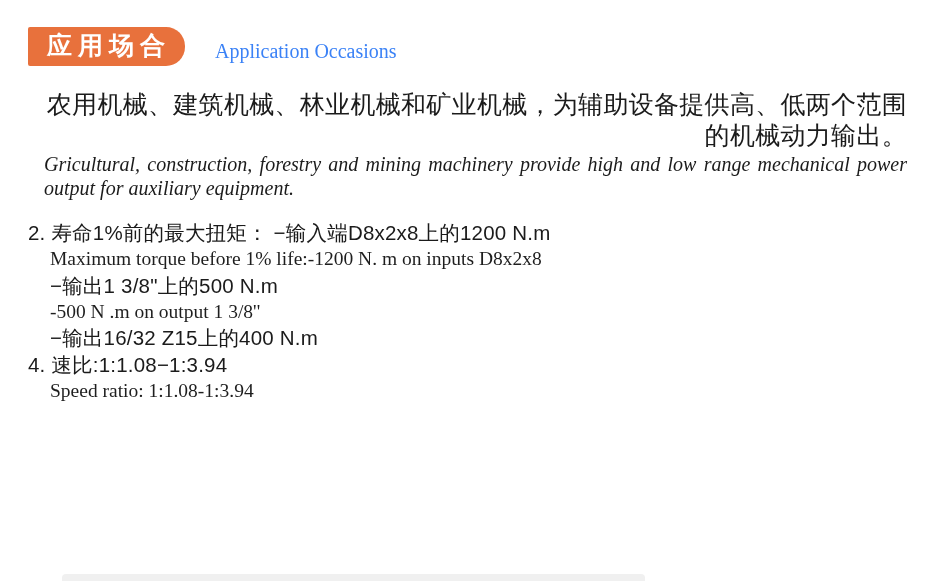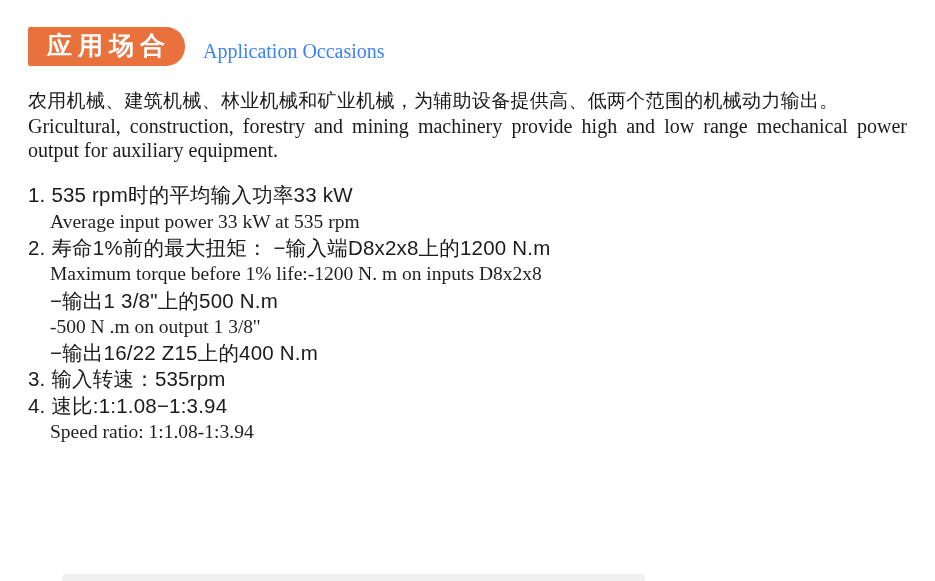--- a/index.html
+++ b/index.html
@@ -8,21 +8,21 @@
     width:935px; height:581px;
     background:#ffffff;
     overflow:hidden;
     font-family:"Liberation Sans", sans-serif;
     color:#1b1b1b;
   }
   .section-header {
     display:flex;
     align-items:flex-end;
     margin:0 28px;
-    gap:18px;
+    gap:30px;
   }
   .section-header.first { margin-top:27px; }
   .section-header.second { margin-top:31px; }
   .badge {
     background:#e8713c;
     color:#ffffff;
     font-weight:bold;
     font-size:25px;
     letter-spacing:6px;
     line-height:1.0;
@@ -32,31 +32,33 @@
   }
   .en-title {
     font-family:"Liberation Serif", "DejaVu Serif", serif;
     color:#3b82f6;
     font-size:20px;
     font-weight:normal;
     margin:0 0 3px 0;
     white-space:nowrap;
   }
   .zh-para {
-    font-size:19px;
+    font-size:25px;
     line-height:1.22;
     margin:23px 28px 0 28px;
     letter-spacing:0.3px;
+    text-align:right;
   }
   .en-para {
     font-family:"Liberation Serif", "DejaVu Serif", serif;
     font-size:20px;
     line-height:1.18;
-    margin:3px 28px 0 28px;
+    margin:3px 28px 0 44px;
     text-align:justify;
+    font-style:italic;
   }
   .params {
     list-style:none;
     margin:20px 28px 0 28px;
     padding:0;
   }
   .zh-line {
     font-size:20.5px;
     line-height:26.3px;
     letter-spacing:0.2px;
@@ -87,35 +89,30 @@
     <h1 class="en-title">Application Occasions</h1>
   </header>
 
   <p class="zh-para">农用机械、建筑机械、林业机械和矿业机械，为辅助设备提供高、低两个范围的机械动力输出。</p>
 
   <p class="en-para">Gricultural, construction, forestry and mining machinery provide high and low range mechanical power output for auxiliary equipment.</p>
 
 
   <ol class="params">
 
-    <li>
-      <div class="zh-line">1. 535 rpm时的平均输入功率33 kW</div>
-      <div class="en-line">Average input power 33 kW at 535 rpm</div>
-    </li>
 
     <li>
       <div class="zh-line">2. 寿命1%前的最大扭矩： −输入端D8x2x8上的1200 N.m</div>
       <div class="en-line">Maximum torque before 1% life:-1200 N. m on inputs D8x2x8</div>
       <div class="zh-line indent">−输出1 3/8"上的500 N.m</div>
       <div class="en-line">-500 N .m on output 1 3/8''</div>
-      <div class="zh-line indent">−输出16/22 Z15上的400 N.m</div>
+      <div class="zh-line indent">−输出16/32 Z15上的400 N.m</div>
     </li>
 
     <li>
-      <div class="zh-line">3. 输入转速：535rpm</div>
     </li>
 
     <li>
       <div class="zh-line">4. 速比:1:1.08−1:3.94</div>
       <div class="en-line">Speed ratio: 1:1.08-1:3.94</div>
     </li>
 
   </ol>
 
   <div class="bottom-bar"></div>

